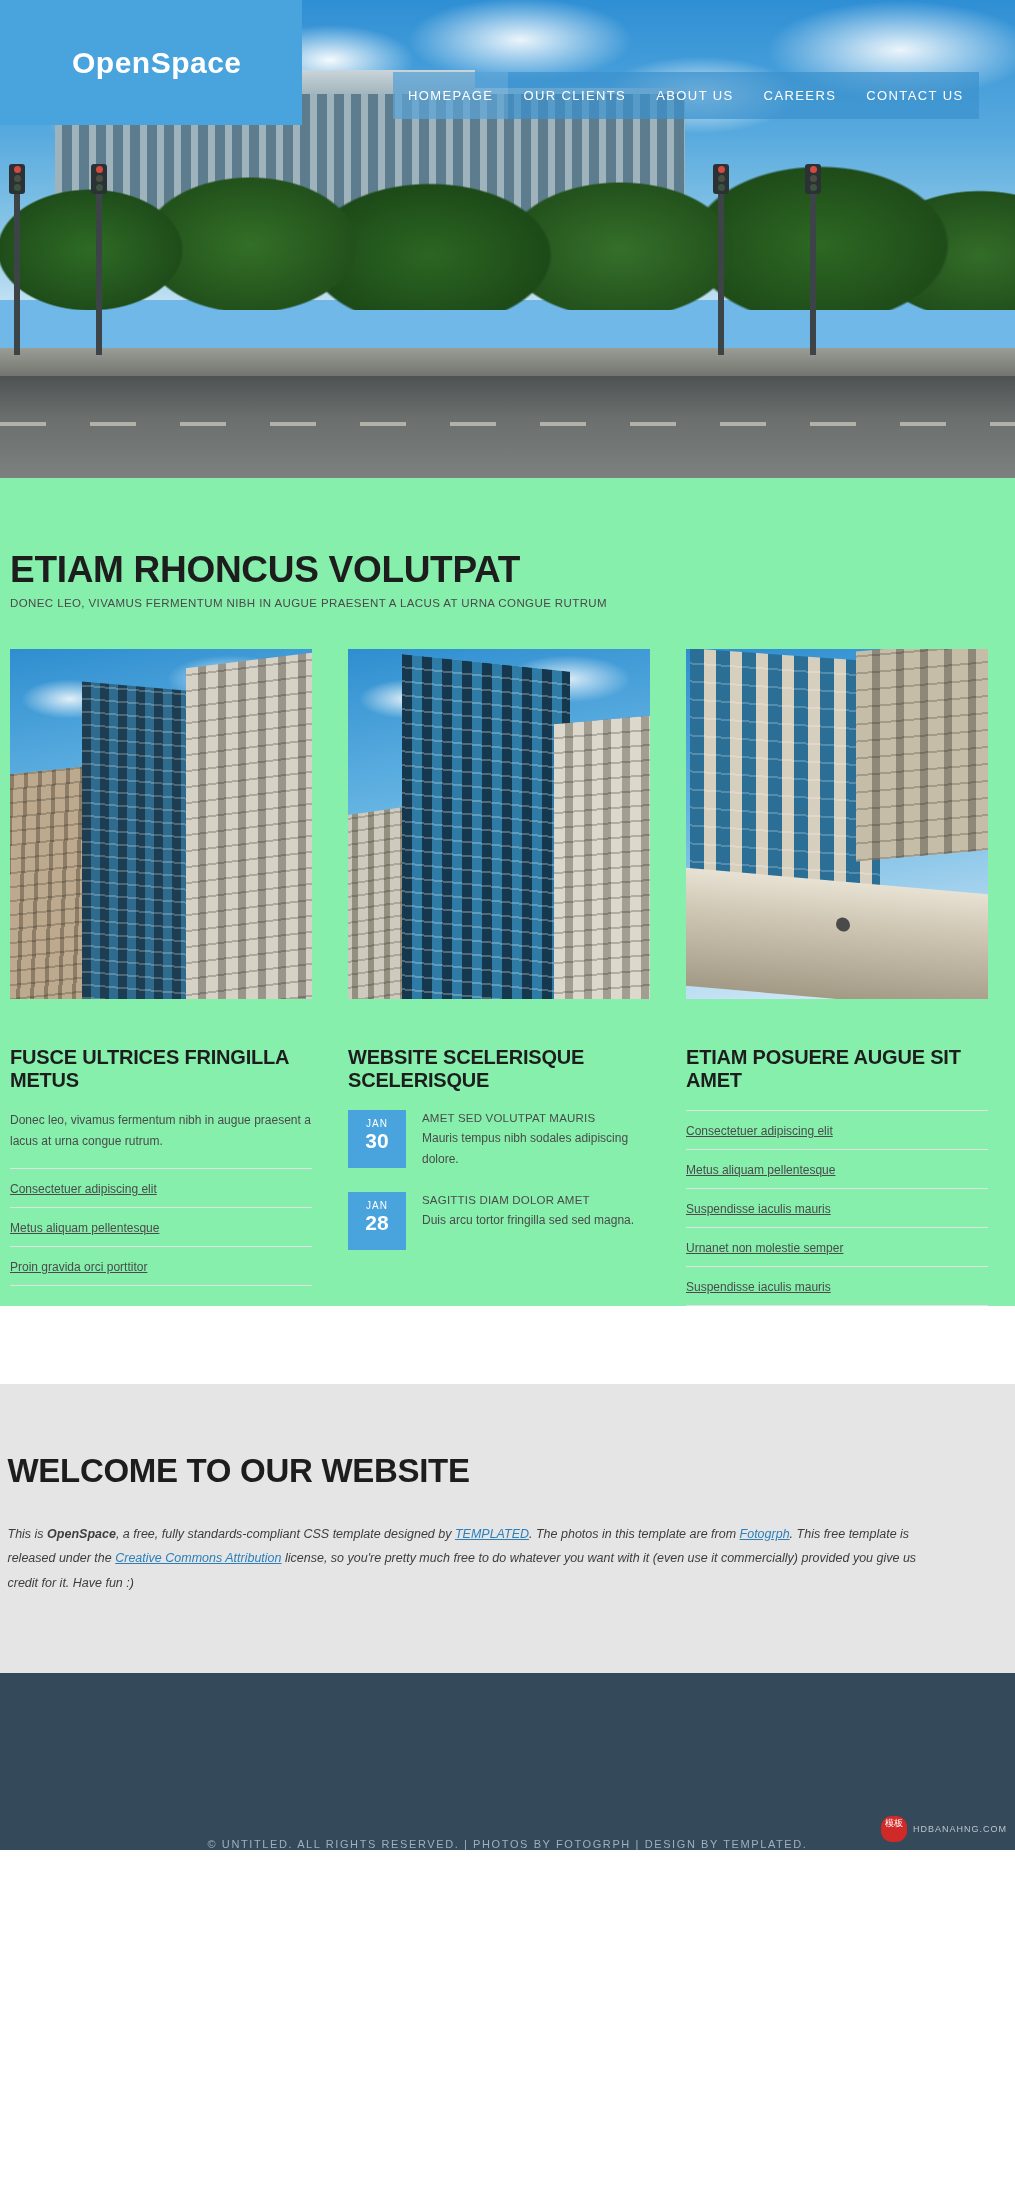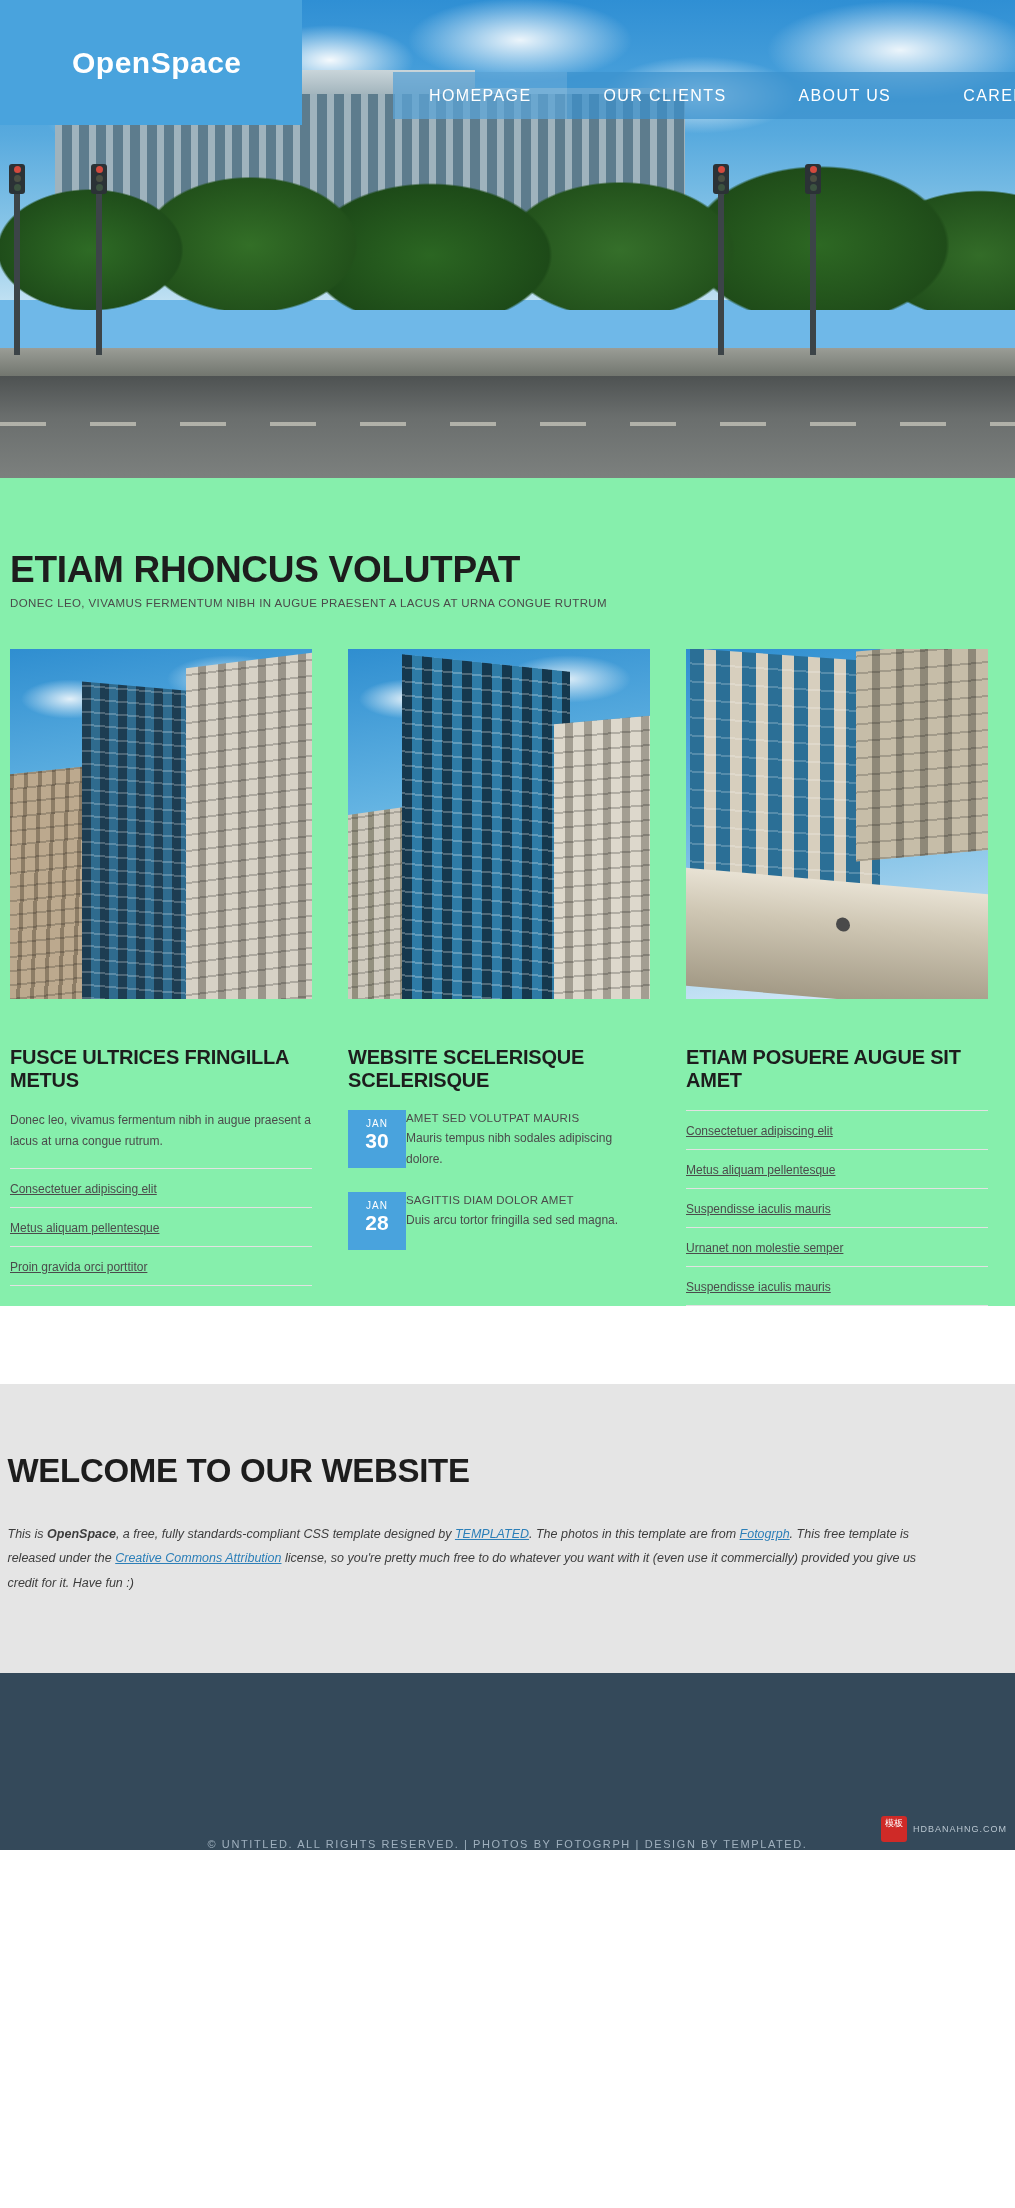--- a/index.html
+++ b/index.html
@@ -102,24 +102,24 @@
   .nav {
     position: absolute; left: 393px; top: 72px;
     height: 47px;
     display: flex;
     align-items: center;
     background: rgba(60,145,205,0.72);
   }
   .nav a {
     display: block;
     color: #ffffff;
-    font-size: 16px;
+    font-size: 13px;
     letter-spacing: 1.4px;
     text-decoration: none;
-    padding: 0 36px;
+    padding: 0 15px;
     line-height: 47px;
     white-space: nowrap;
   }
   .nav a.active { background: rgba(255,255,255,0.12); }
 
   
   .content {
     width: 1015px;
     padding: 73px 10px 0 10px;
     background: #86efac;
@@ -262,20 +262,21 @@
   }
   ul.linklist li:first-child { border-top: 1px solid #e2e2e2; }
   ul.linklist a {
     font-size: 12px;
     color: #4b4b4b;
     text-decoration: underline;
   }
 
   .post {
     display: flex;
+    gap: 16px;
     margin-bottom: 22px;
   }
   .datebox {
     width: 58px; height: 58px;
     background: #49a3dd;
     color: #ffffff;
     flex: none;
     text-align: center;
     padding-top: 8px;
   }
@@ -333,21 +334,21 @@
     font-size: 11px;
     letter-spacing: 1.6px;
   }
 
   .watermark {
     position: absolute;
     right: 8px; bottom: 8px;
     display: flex; align-items: center; gap: 6px;
   }
   .wm-badge {
-    width: 26px; height: 26px; background: #cf2a27; border-radius: 3px;
+    width: 26px; height: 26px; background: #cf2a27; border-radius: 11px;
     color: #fff; font-size: 9px; line-height: 13px; text-align: center; padding-top: 1px;
   }
   .wm-text { color: #b9c6d0; font-size: 9px; letter-spacing: 1px; }
 </style>
 </head>
 <body>
 
 <div class="page">
 
   <div class="hero">

